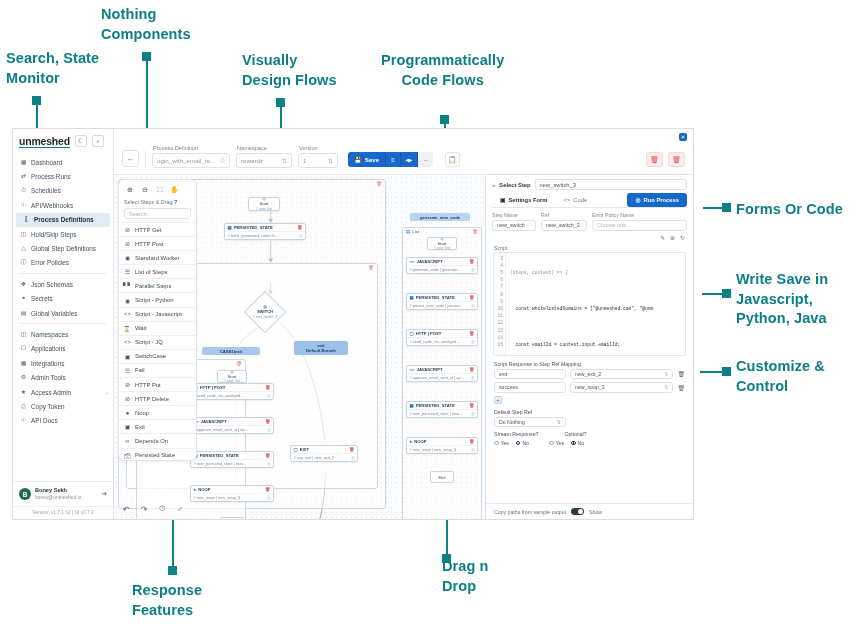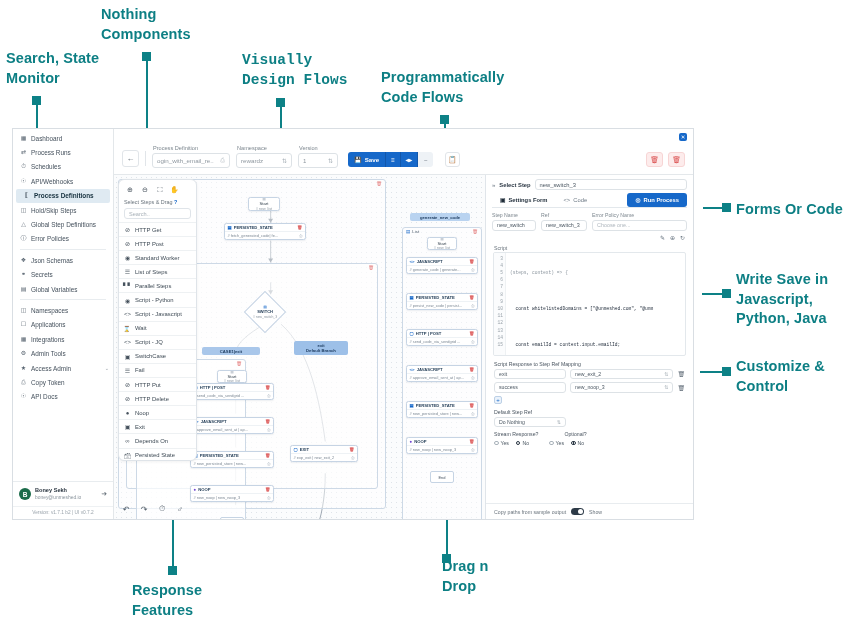--- a/index.html
+++ b/index.html
@@ -337,26 +337,26 @@
 <div class="anno" style="left:6px; top:49px;">Search, State
 Monitor</div>
 <div class="lead-line" style="left:36px; top:96px; width:2px; height:36px;"></div>
 <div class="lead-dot" style="left:32px; top:96px;"></div>
 
 <div class="anno" style="left:101px; top:5px;">Nothing
 Components</div>
 <div class="lead-line" style="left:146px; top:57px; width:2px; height:150px;"></div>
 <div class="lead-dot" style="left:142px; top:52px;"></div>
 
-<div class="anno" style="left:242px; top:51px;font-family:Liberation Mono, monospace;">Visually
+<div class="anno" style="left:242px; top:51px;">Visually
 Design Flows</div>
 <div class="lead-line" style="left:280px; top:104px; width:2px; height:72px;"></div>
 <div class="lead-dot" style="left:276px; top:98px;"></div>
 
-<div class="anno" style="left:381px; top:68px;">Programmatically
+<div class="anno" style="left:381px; top:51px;text-align:center;">Programmatically
 Code Flows</div>
 <div class="lead-line" style="left:444px; top:121px; width:2px; height:116px;"></div>
 <div class="lead-dot" style="left:440px; top:115px;"></div>
 
 <div class="anno" style="left:736px; top:200px;">Forms Or Code</div>
 <div class="lead-line" style="left:703px; top:207px; width:26px; height:2px;"></div>
 <div class="lead-dot" style="left:722px; top:203px;"></div>
 
 <div class="anno" style="left:736px; top:270px;">Write Save in
 Javascript,
@@ -375,20 +375,25 @@
 <div class="lead-dot" style="left:168px; top:566px;"></div>
 
 <div class="anno" style="left:442px; top:557px;">Drag n
 Drop</div>
 <div class="lead-line" style="left:446px; top:494px; width:2px; height:64px;"></div>
 <div class="lead-dot" style="left:442px; top:554px;"></div>
 
 <div class="app">
 
   <aside class="sidebar">
+    <div class="sb-brand">
+      <span class="sb-logo">unmeshed</span>
+      <span class="sb-iconbtn">☾</span>
+      <span class="sb-iconbtn">‹</span>
+    </div>
 
     <nav class="sb-nav">
       <div class="sb-item active" style="background:none;color:#44505c;font-weight:normal;margin:0;">
         <span class="sb-ico">▦</span>
         <span>Dashboard</span>
       </div>
       <div class="sb-item">
         <span class="sb-ico">⇄</span>
         <span>Process Runs</span>
       </div>

